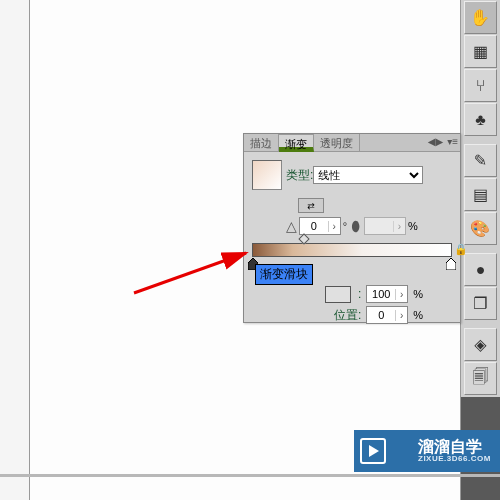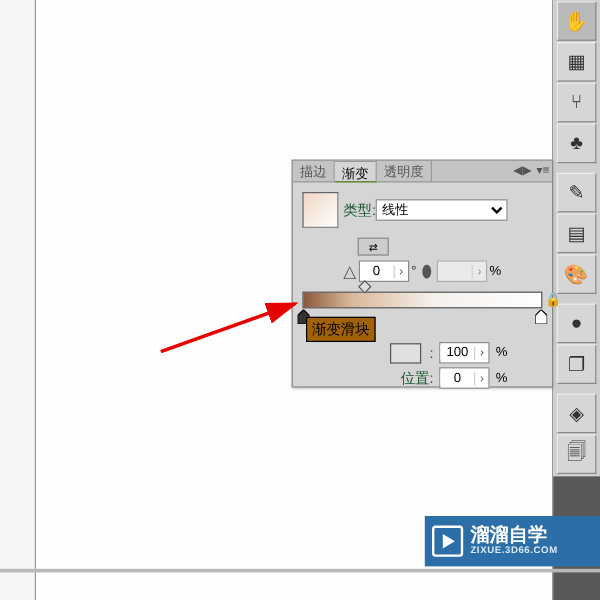--- a/index.html
+++ b/index.html
@@ -6,21 +6,21 @@
   body { width: 500px; height: 500px; background: #f5f5f5; overflow: hidden; position: relative; }
   .canvas { position: absolute; left: 29px; top: 0; width: 432px; height: 500px; background: #fdfdfd; border-left: 1px solid #999; border-right: 1px solid #999; }
   .toolbox { position: absolute; right: 0; top: 0; width: 39px; height: 500px; background: #cfcfcf; }
   .tool { width: 33px; height: 33px; margin: 1px auto; background: #d6d6d6; border-top: 1px solid #ececec; border-left: 1px solid #ececec; border-right: 1px solid #888; border-bottom: 1px solid #888; display:flex; align-items:center; justify-content:center; color:#333; }
   .tool.sel { background: #bababa; }
   .tool-dark { width: 39px; height: 130px; background: #595959; margin-top: 2px; }
 
   .panel { position: absolute; left: 243px; top: 133px; width: 218px; height: 190px; background: #d5d5d5; border: 1px solid #888; box-shadow: 1px 1px 2px rgba(0,0,0,0.2); }
   .panel-tabs { height: 18px; background: #c4c4c4; display:flex; font-size:11px; border-bottom:1px solid #999; position:relative; }
   .tab { padding: 2px 6px; color:#555; border-right:1px solid #999; cursor:default; }
-  .tab.active { background:#d5d5d5; color:#000; border-bottom:1px solid #4d7c0f; margin-bottom:-1px; border-top:1px solid #999; }
+  .tab.active { background:#d5d5d5; color:#000; border-bottom:5px solid #4d7c0f; margin-bottom:-1px; border-top:1px solid #999; }
   .menu-icons { position:absolute; right:2px; top:2px; font-size:10px; color:#555; display:flex; gap:4px;}
   
   .row { display:flex; align-items:center; padding:2px 4px; font-size:11px; }
   .swatch { width:30px; height:30px; border:1px solid #888; margin:4px; background:linear-gradient(135deg,#f0d6c4,#fff); border-top:1px solid #666; border-left:1px solid #666;}
   .lbl { font-size:12px; color:#14532d; }
   select { font-size:11px; border:1px solid #888; background:#fff; height:18px; width:110px; }
   .numbox { display:inline-flex; border:1px solid #888; background:#fff; height:18px; align-items:center; }
   .numbox input { border:0; width:28px; font-size:11px; text-align:center; outline:none; }
   .arrow { width:12px; font-size:10px; text-align:center; cursor:pointer; border-left:1px solid #ccc; color:#555;}
   .aspect-icon { font-size:14px; color:#555; margin:0 4px;}
@@ -28,29 +28,29 @@
   .ratio-icon { width:26px; height:15px; background:#ccc; border:1px solid #888; font-size:9px; display:flex; align-items:center; justify-content:center; margin-left:50px;}
   .deg { font-size:11px; margin-left:2px; color:#333;}
   
   .gradient-bar { position:relative; margin:6px 8px 0 8px; height:20px; }
   .grad-track { height:14px; border:1px solid #555; background:linear-gradient(to right,#8a5a3a,#d9b89a 20%,#f5f0ec 55%,#ffffff); }
   .diamond { position:absolute; top:-8px; left:48px; width:8px; height:8px; transform:rotate(45deg); background:#e0e0e0; border:1px solid #555;}
   .stop { position:absolute; bottom:-7px; width:10px; height:12px; }
   .stop svg { display:block; }
   .lock { position:absolute; right:-16px; top:0; font-size:11px; color:#555;}
   
-  .tooltip { position:absolute; left:11px; top:130px; background:#a16207; border:1px solid #000; font-size:12px; padding:1px 4px; }
+  .tooltip { position:absolute; left:11px; top:130px; background:#3b82f6; border:1px solid #000; font-size:12px; padding:1px 4px; }
   .param-row { display:flex; align-items:center; font-size:11px; margin:3px 4px; justify-content:flex-end; gap:3px;}
   .param-row .lbl { width:auto; margin-right:2px;}
   .pct { font-size:11px; margin-left:2px;}
   .swatch-small { width:26px; height:17px; border:1px solid #555; background:#e0e0e0; margin-right:4px;}
 
   .arrow-svg { position:absolute; left:128px; top:193px; width:140px; height:110px; pointer-events:none;}
 
-  .watermark { position:absolute; right:0; bottom:28px; width:146px; height:42px; background:#2c6fa8; display:flex; align-items:center; padding:0 6px; }
+  .watermark { position:absolute; right:0; bottom:28px; width:146px; height:42px; background:#2c6fa8; display:flex; align-items:center; padding:0 6px;gap:26px; }
   .play { width:26px; height:26px; border:2px solid #fff; border-radius:3px; display:flex; align-items:center; justify-content:center; margin-right:6px;}
   .play::after { content:""; border-left:10px solid #fff; border-top:6px solid transparent; border-bottom:6px solid transparent; margin-left:2px;}
   .wm-text { color:#fff; font-size:16px; font-weight:bold; display:flex; flex-direction:column; line-height:1;}
   .wm-sub { font-size:8px; letter-spacing:0.5px; font-weight:bold; color:#dbe9f5;}
   .hr-line { position:absolute; left:0; bottom:23px; width:500px; height:3px; background:#b8b8b8;}
 </style>
 </head>
 <body>
 
 <div class="canvas"></div>

